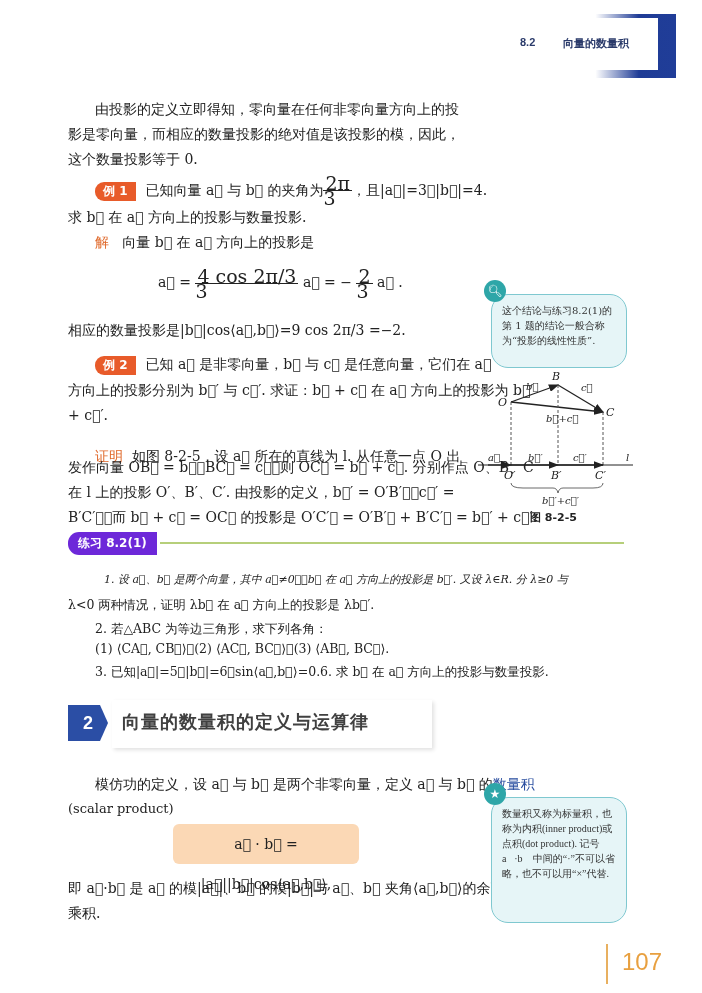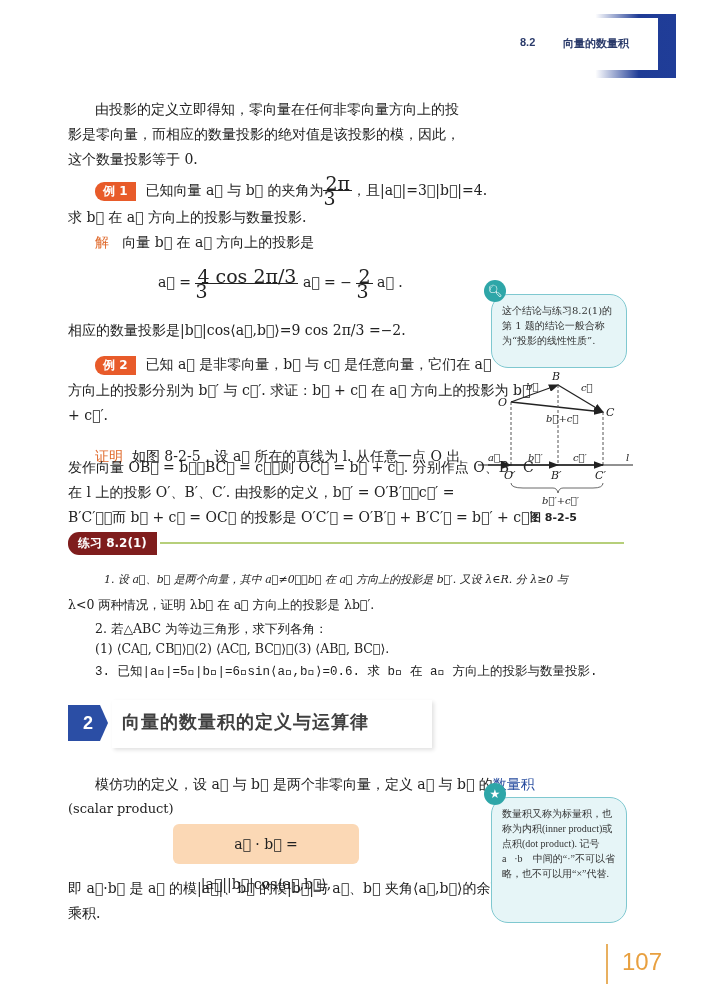--- a/index.html
+++ b/index.html
@@ -15,21 +15,21 @@
   .tag{display:inline-block;background:#e85b2a;color:#fff;font:bold 12px "DejaVu Sans",sans-serif;
        padding:1px 8px;border-radius:9px 0 0 9px;margin-right:10px;}
   .orange{color:#e06a2c;font-family:"DejaVu Sans",sans-serif;}
   .frac{display:inline-block;vertical-align:middle;text-align:left;font-size:19px;line-height:14px;}
   .frac .n{display:block;border-bottom:1px solid #222;padding:0 2px;}
   .frac .d{display:block;}
   .note{position:absolute;border:1.5px solid #7fc8d0;background:#e6f5f7;border-radius:17px;
         font-size:10px;line-height:15px;color:#333;padding:8px 8px 6px 10px;}
   .note-icon{position:absolute;width:22px;height:22px;border-radius:50%;background:#2ea6a8;
              color:#fff;font-size:12px;text-align:center;line-height:22px;}
-  .ex-label{position:absolute;left:68px;top:532px;background:#7f1d1d;color:#fff;
+  .ex-label{position:absolute;left:68px;top:532px;background:#6d28d9;color:#fff;
             font:bold 12px "DejaVu Sans",sans-serif;padding:3px 10px;border-radius:11px 0 0 11px;}
   .ex-line{position:absolute;left:160px;top:542px;width:464px;height:2px;background:#b6cf7a;}
   .sec-num{position:absolute;left:68px;top:705px;width:40px;height:36px;background:#2b4ea5;color:#fff;
            font:bold 18px "Liberation Sans",sans-serif;text-align:center;line-height:36px;
            clip-path:polygon(0 0,80% 0,100% 50%,80% 100%,0 100%);}
   .sec-title{position:absolute;left:122px;top:710px;font:bold 18px "DejaVu Sans",sans-serif;color:#404040;letter-spacing:1px;}
   .sec-box{position:absolute;left:112px;top:700px;width:320px;height:48px;box-shadow:2px 2px 4px rgba(0,0,0,.12);}
   .formula-box{position:absolute;left:173px;top:824px;width:186px;height:40px;background:#fbd8b5;
                border-radius:6px;font-size:14px;text-align:center;line-height:40px;}
   .pg-line{position:absolute;left:606px;top:944px;width:1.5px;height:40px;background:#e8b060;}
@@ -117,21 +117,21 @@
   </g>
 </svg>
 <div class="fig-cap">图 8-2-5</div>
 
 <div class="ex-line"></div>
 <div class="ex-label">练习 8.2(1)</div>
 <div class="p" style="left:104px;top:568px;font-size:11px;font-style:italic;">1. 设 a⃗、b⃗ 是两个向量，其中 a⃗≠0⃗，b⃗ 在 a⃗ 方向上的投影是 b⃗′. 又设 λ∈R. 分 λ≥0 与</div>
 <div class="p" style="left:68px;top:593px;font-size:12.5px;">λ&lt;0 两种情况，证明 λb⃗ 在 a⃗ 方向上的投影是 λb⃗′.</div>
 <div class="p" style="left:95px;top:617px;font-size:12.5px;">2. 若△ABC 为等边三角形，求下列各角：</div>
 <div class="p" style="left:95px;top:637px;font-size:12.5px;">(1) ⟨CA⃗, CB⃗⟩；(2) ⟨AC⃗, BC⃗⟩；(3) ⟨AB⃗, BC⃗⟩.</div>
-<div class="p" style="left:95px;top:660px;font-size:12.5px;font-family:Liberation Mono, monospace;">3. 已知|a⃗|=5，|b⃗|=6，sin⟨a⃗,b⃗⟩=0.6. 求 b⃗ 在 a⃗ 方向上的投影与数量投影.</div>
+<div class="p" style="left:95px;top:660px;font-size:12.5px;">3. 已知|a⃗|=5，|b⃗|=6，sin⟨a⃗,b⃗⟩=0.6. 求 b⃗ 在 a⃗ 方向上的投影与数量投影.</div>
 
 <div class="sec-box"></div>
 <div class="sec-num">2</div>
 <div class="sec-title">向量的数量积的定义与运算律</div>
 
 <div class="p" style="left:95px;top:772px;">
   <span>模仿功的定义，设 a⃗ 与 b⃗ 是两个非零向量，定义 a⃗ 与 b⃗ 的</span><span class="blue-term">数量积</span>
 </div>
 <div class="p" style="left:68px;top:797px;font-size:13px;">(scalar product)</div>
 <div class="formula-box">a⃗ · b⃗ = |a⃗||b⃗|cos⟨a⃗,b⃗⟩,</div>

